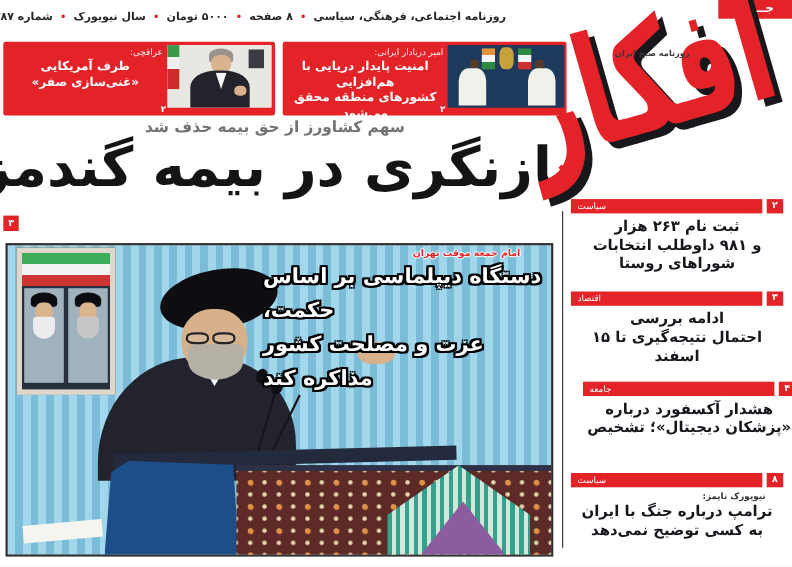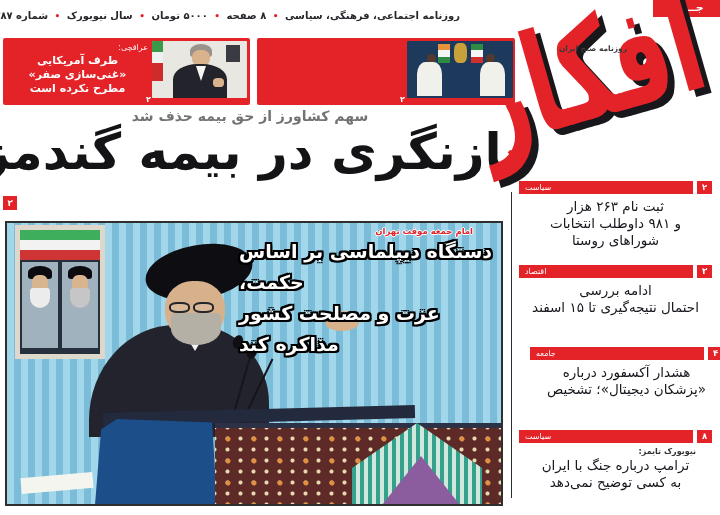--- a/index.html
+++ b/index.html
@@ -152,21 +152,21 @@
   .sidebar { position:absolute; left:519px; top:181px; width:193px; height:360px; }
   .sb-section { position:absolute; left:0; width:193px; }
   .sb-head { display:flex; height:13px; }
   .sb-bar { flex:1; background:#e42329; color:#fff; font-size:8px; line-height:13px;
     padding:0 6px; text-align:left; direction:rtl; }
   .sb-num { width:15px; margin-left:4px; background:#e42329; color:#fff;
     font-size:8.5px; font-weight:bold; line-height:13px; text-align:center; }
   .sb-kicker { text-align:right; direction:rtl; font-size:8px; font-weight:bold;
     color:#333; margin:4px 16px 0 0; }
   .sb-lines { margin-top:4px; text-align:center; direction:rtl;
-    font-size:13.5px; line-height:17px; font-weight:normal; color:#16161d; }
+    font-size:13.5px; line-height:17px; font-weight:bold; color:#16161d; }
   .s1 { top:0; } .s2 { top:84px; } .s3 { top:166px;margin-left:11px; } .s4 { top:249px; }
   .s4 .sb-lines { margin-top:1px; }
 </style>
 </head>
 <body>
 
 <div id="page">
 
   <div class="info-line">
     <span>روزنامه اجتماعی، فرهنگی، سیاسی</span>
@@ -193,35 +193,41 @@
       <div class="hair1"></div>
       <div class="face1"></div>
       <div class="suit1"></div>
       <div class="shirt1"></div>
       <div class="hand1"></div>
     </div>
     <div class="story-text" style="right:102px;">
       <div class="story-kicker">عراقچی:</div>
       <div class="story-title">
         <div>طرف آمریکایی «غنی‌سازی صفر»</div>
-        <div>مطرح نکرده است</div>
       </div>
     </div>
     <div class="story-page" style="right:99px;">۲</div>
   </div>
 
   <div class="story-box" style="left:257px; width:258px;">
     <div class="story-photo sp2">
       <div class="emblem2"></div>
       <div class="flagL"></div>
       <div class="flagR"></div>
       <div class="headL"></div>
       <div class="headR"></div>
       <div class="bodyL"></div>
       <div class="bodyR"></div>
+    </div>
+    <div class="story-text" style="right:112px;">
+      <div class="story-kicker">امیر دریادار ایرانی:</div>
+      <div class="story-title">
+        <div>امنیت پایدار دریایی با هم‌افزایی</div>
+        <div>کشورهای منطقه محقق می‌شود</div>
+      </div>
     </div>
     <div class="story-page" style="right:110px;">۲</div>
   </div>
 
   <div class="overline">سهم کشاورز از حق بیمه حذف شد</div>
   <div class="headline">بازنگری در بیمه گندمزارها</div>
   <div class="flourish">
       <i class="f1"></i>
       <i class="f2"></i>
     </div>

